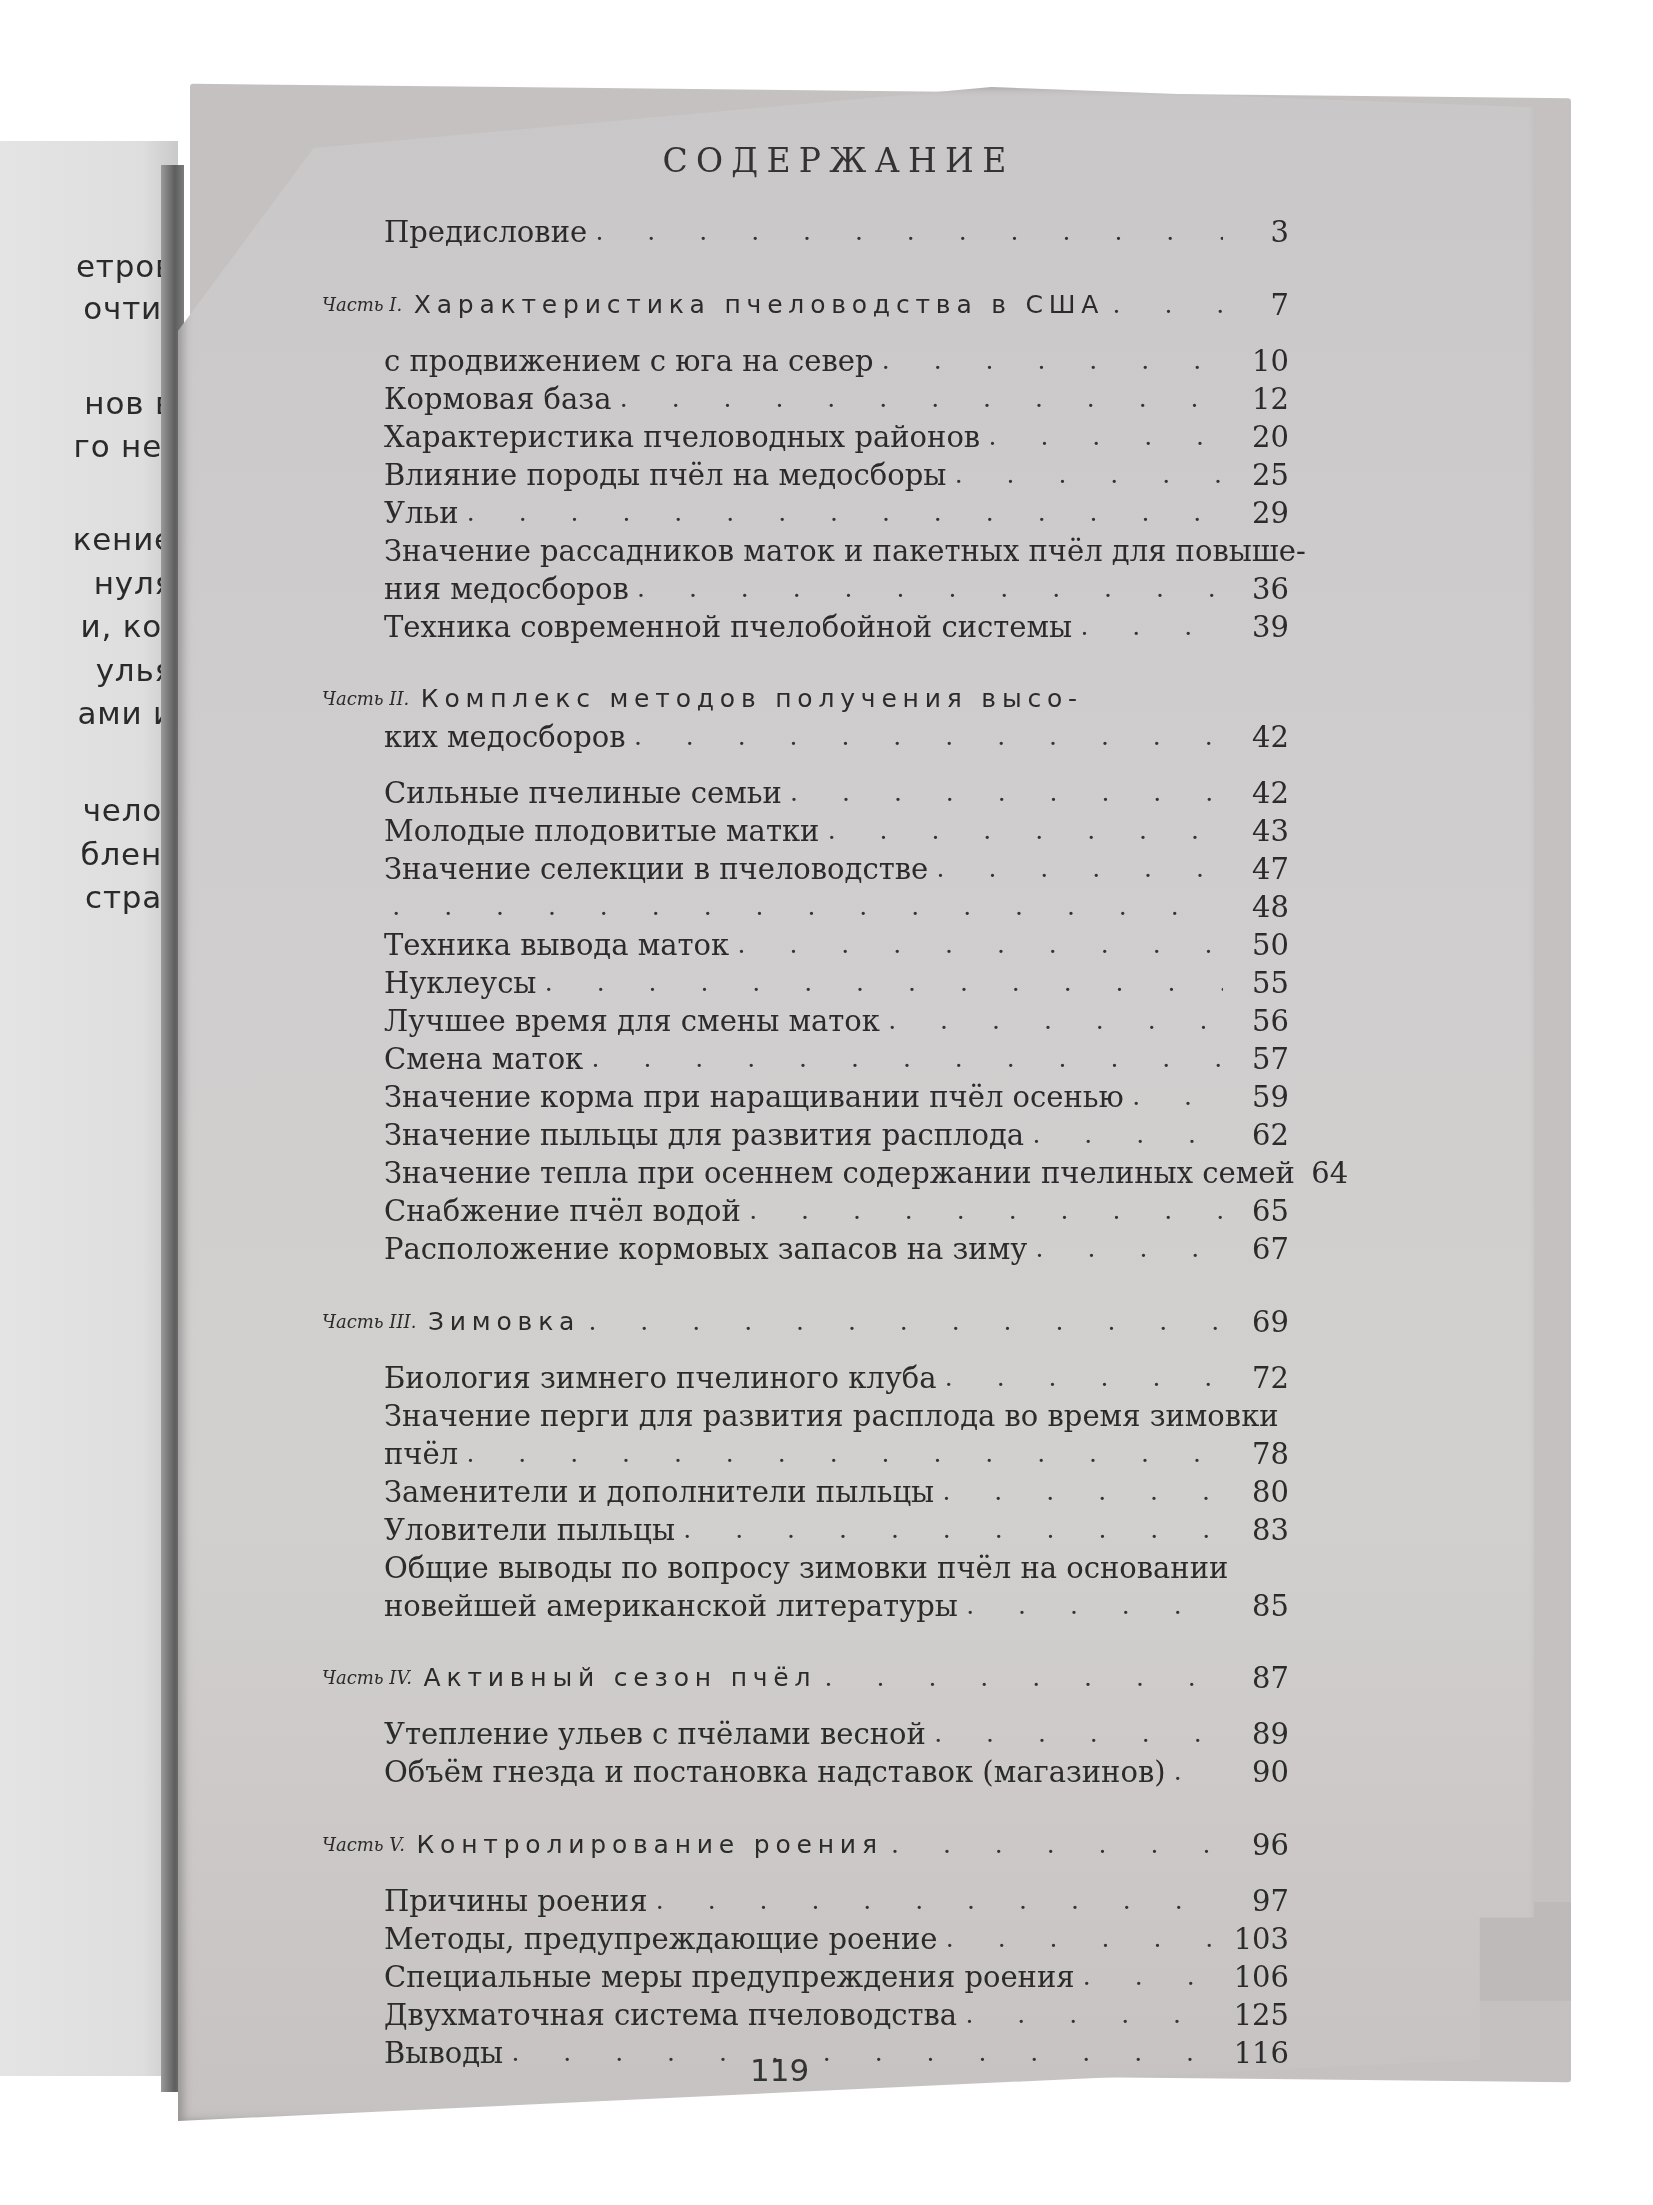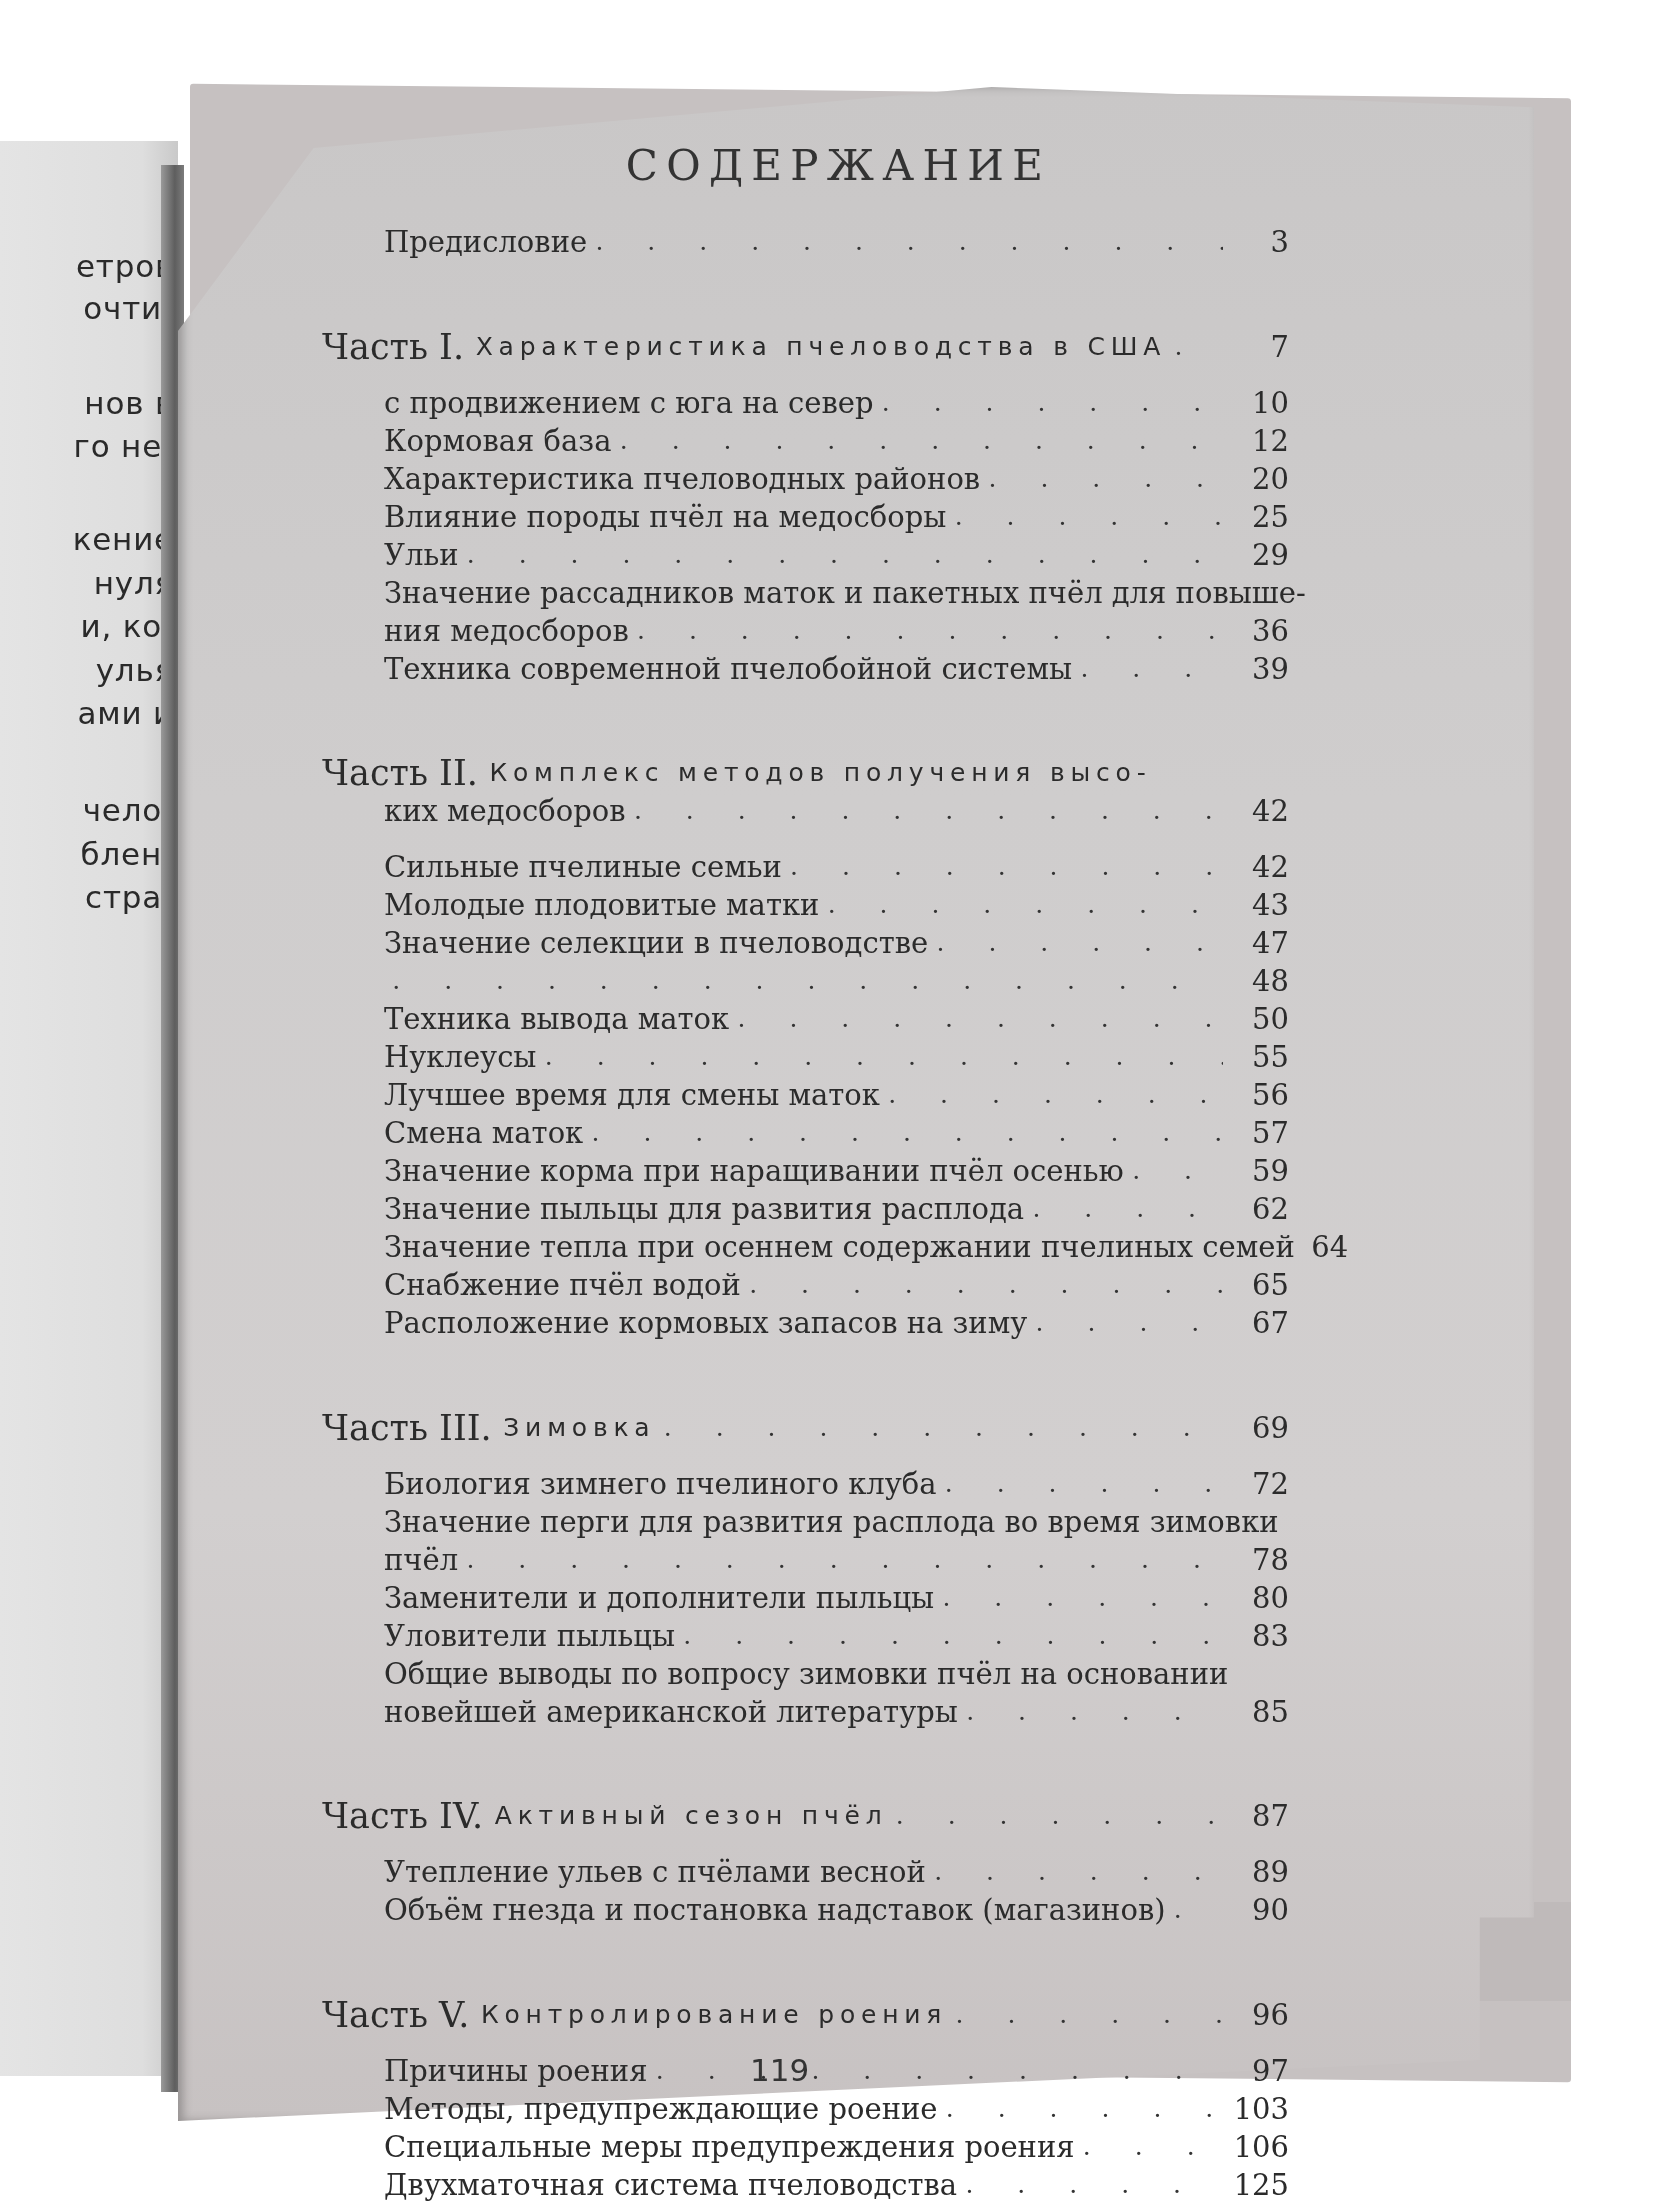--- a/index.html
+++ b/index.html
@@ -40,36 +40,36 @@
     position: absolute; left: 178px; top: 87px; width: 1356px; height: 2034px;
     background: linear-gradient(180deg, #c9c7c7 0%, #cfcdcd 35%, #d2cfcf 70%, #c7c2c2 100%);
     border-top-left-radius: 25px;
     clip-path: polygon(0 12%, 10% 3%, 60% 0, 100% 1%, 100% 90%, 96% 90%, 96% 97%, 0 100%);
     box-shadow: inset 5px 0 10px rgba(0,0,0,0.25);
   }
   .toc {
     position: absolute; left: 322px; top: 141px; width: 967px;
   }
   .toc-title {
-    text-align: center; font-size: 42px; letter-spacing: 8.3px;
+    text-align: center; font-size: 33px; letter-spacing: 8.3px;
     margin: 0 0 33px 66px; color: #333;
   }
   .row {
     display: flex; align-items: flex-end; font-size: 29px; line-height: 38px;
   }
   .row .label { white-space: nowrap; }
   .row .dots {
     flex: 1; overflow: hidden; white-space: nowrap; margin: 0 8.3px;
     letter-spacing: 18px; color: #333; font-size: 25px;
   }
   .row .dots::before { content: ". . . . . . . . . . . . . . . . . . . . . . . . . . . . . . . . . . . . . . . . . . . . . . . . . . . . ."; }
   .row .page-num { width: 58px; text-align: right; }
   .sub { padding-left: 62px; }
   .part { margin-top: 16.5px; }
-  .part .prefix { font-size: 35px; margin-right: 11.6px; margin-top: 32px; }
+  .part .prefix { font-style: italic; font-size: 18px; margin-right: 11.6px; }
   .part .ptitle { letter-spacing: 5.8px; font-family: "DejaVu Sans", "Liberation Sans", sans-serif; font-size: 25px; }
   .wrapline { padding-left: 62px; font-size: 29px; line-height: 38px; white-space: nowrap; }
   .gap { height: 18px; }
   .folio {
     position: absolute; left: 750px; top: 2052px; font-size: 31px;
     font-family: "DejaVu Sans", "Liberation Sans", sans-serif; color: #333;
   }
 </style>
 </head>
 <body>

